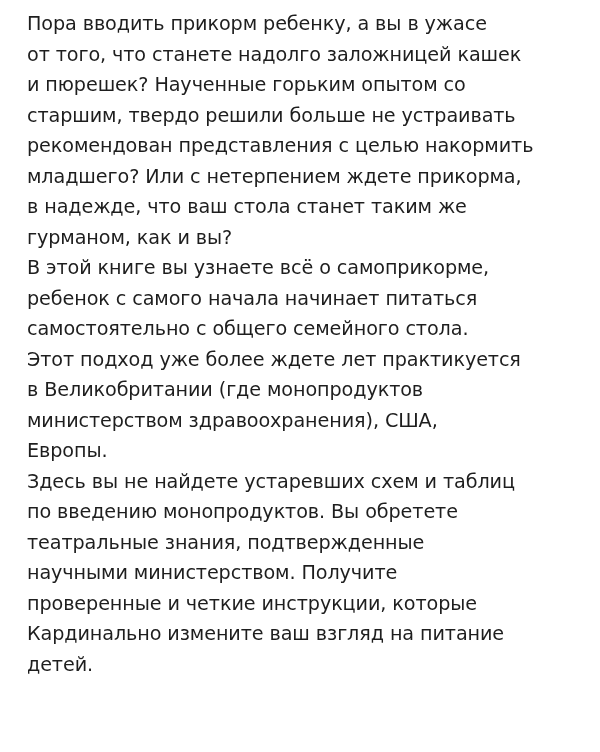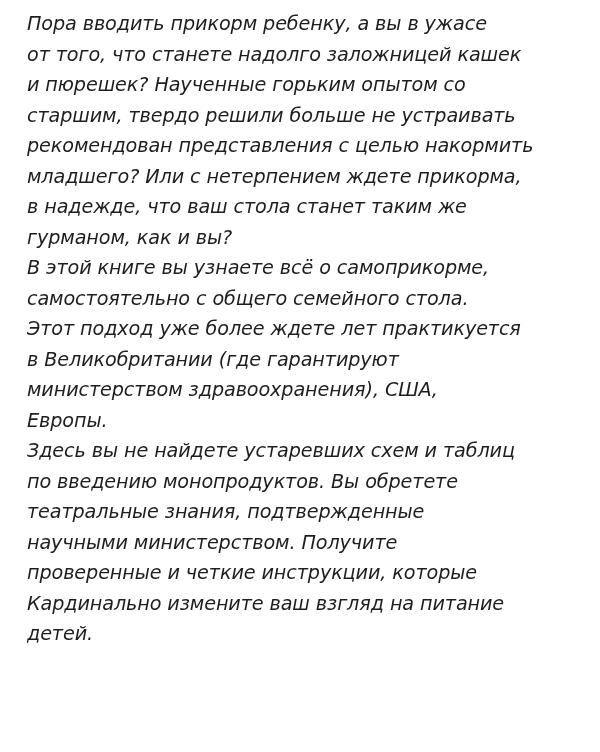--- a/index.html
+++ b/index.html
@@ -21,44 +21,44 @@
       font-family: "DejaVu Sans", sans-serif;
       font-size: 19.2px;
       line-height: 30.5px;
       color: #1e1e1e;
       letter-spacing: -0.1px;
     }
     .line {
       display: block;
       white-space: nowrap;
       height: 30.5px;
-      font-style: italic;
     }
   </style>
 </head>
 <body>
 
 <div class="doc">
   <div>
     <span class="line">Пора вводить прикорм ребенку, а вы в ужасе</span>
     <span class="line">от того, что станете надолго заложницей кашек</span>
     <span class="line">и пюрешек? Наученные горьким опытом со</span>
     <span class="line">старшим, твердо решили больше не устраивать</span>
     <span class="line">рекомендован представления с целью накормить</span>
     <span class="line">младшего? Или с нетерпением ждете прикорма,</span>
     <span class="line">в надежде, что ваш стола станет таким же</span>
     <span class="line">гурманом, как и вы?</span>
   </div>
   <div>
     <span class="line">В этой книге вы узнаете всё о самоприкорме,</span>
+    <span class="line">ребенок с самого начала начинает питаться</span>
     <span class="line">самостоятельно с общего семейного стола.</span>
   </div>
   <div>
     <span class="line">Этот подход уже более ждете лет практикуется</span>
-    <span class="line">в Великобритании (где гарантируют</span>
+    <span class="line">в Великобритании (где монопродуктов</span>
     <span class="line">министерством здравоохранения), США,</span>
     <span class="line">Европы.</span>
   </div>
   <div>
     <span class="line">Здесь вы не найдете устаревших схем и таблиц</span>
     <span class="line">по введению монопродуктов. Вы обретете</span>
     <span class="line">театральные знания, подтвержденные</span>
     <span class="line">научными министерством. Получите</span>
     <span class="line">проверенные и четкие инструкции, которые</span>
     <span class="line">Кардинально измените ваш взгляд на питание</span>

